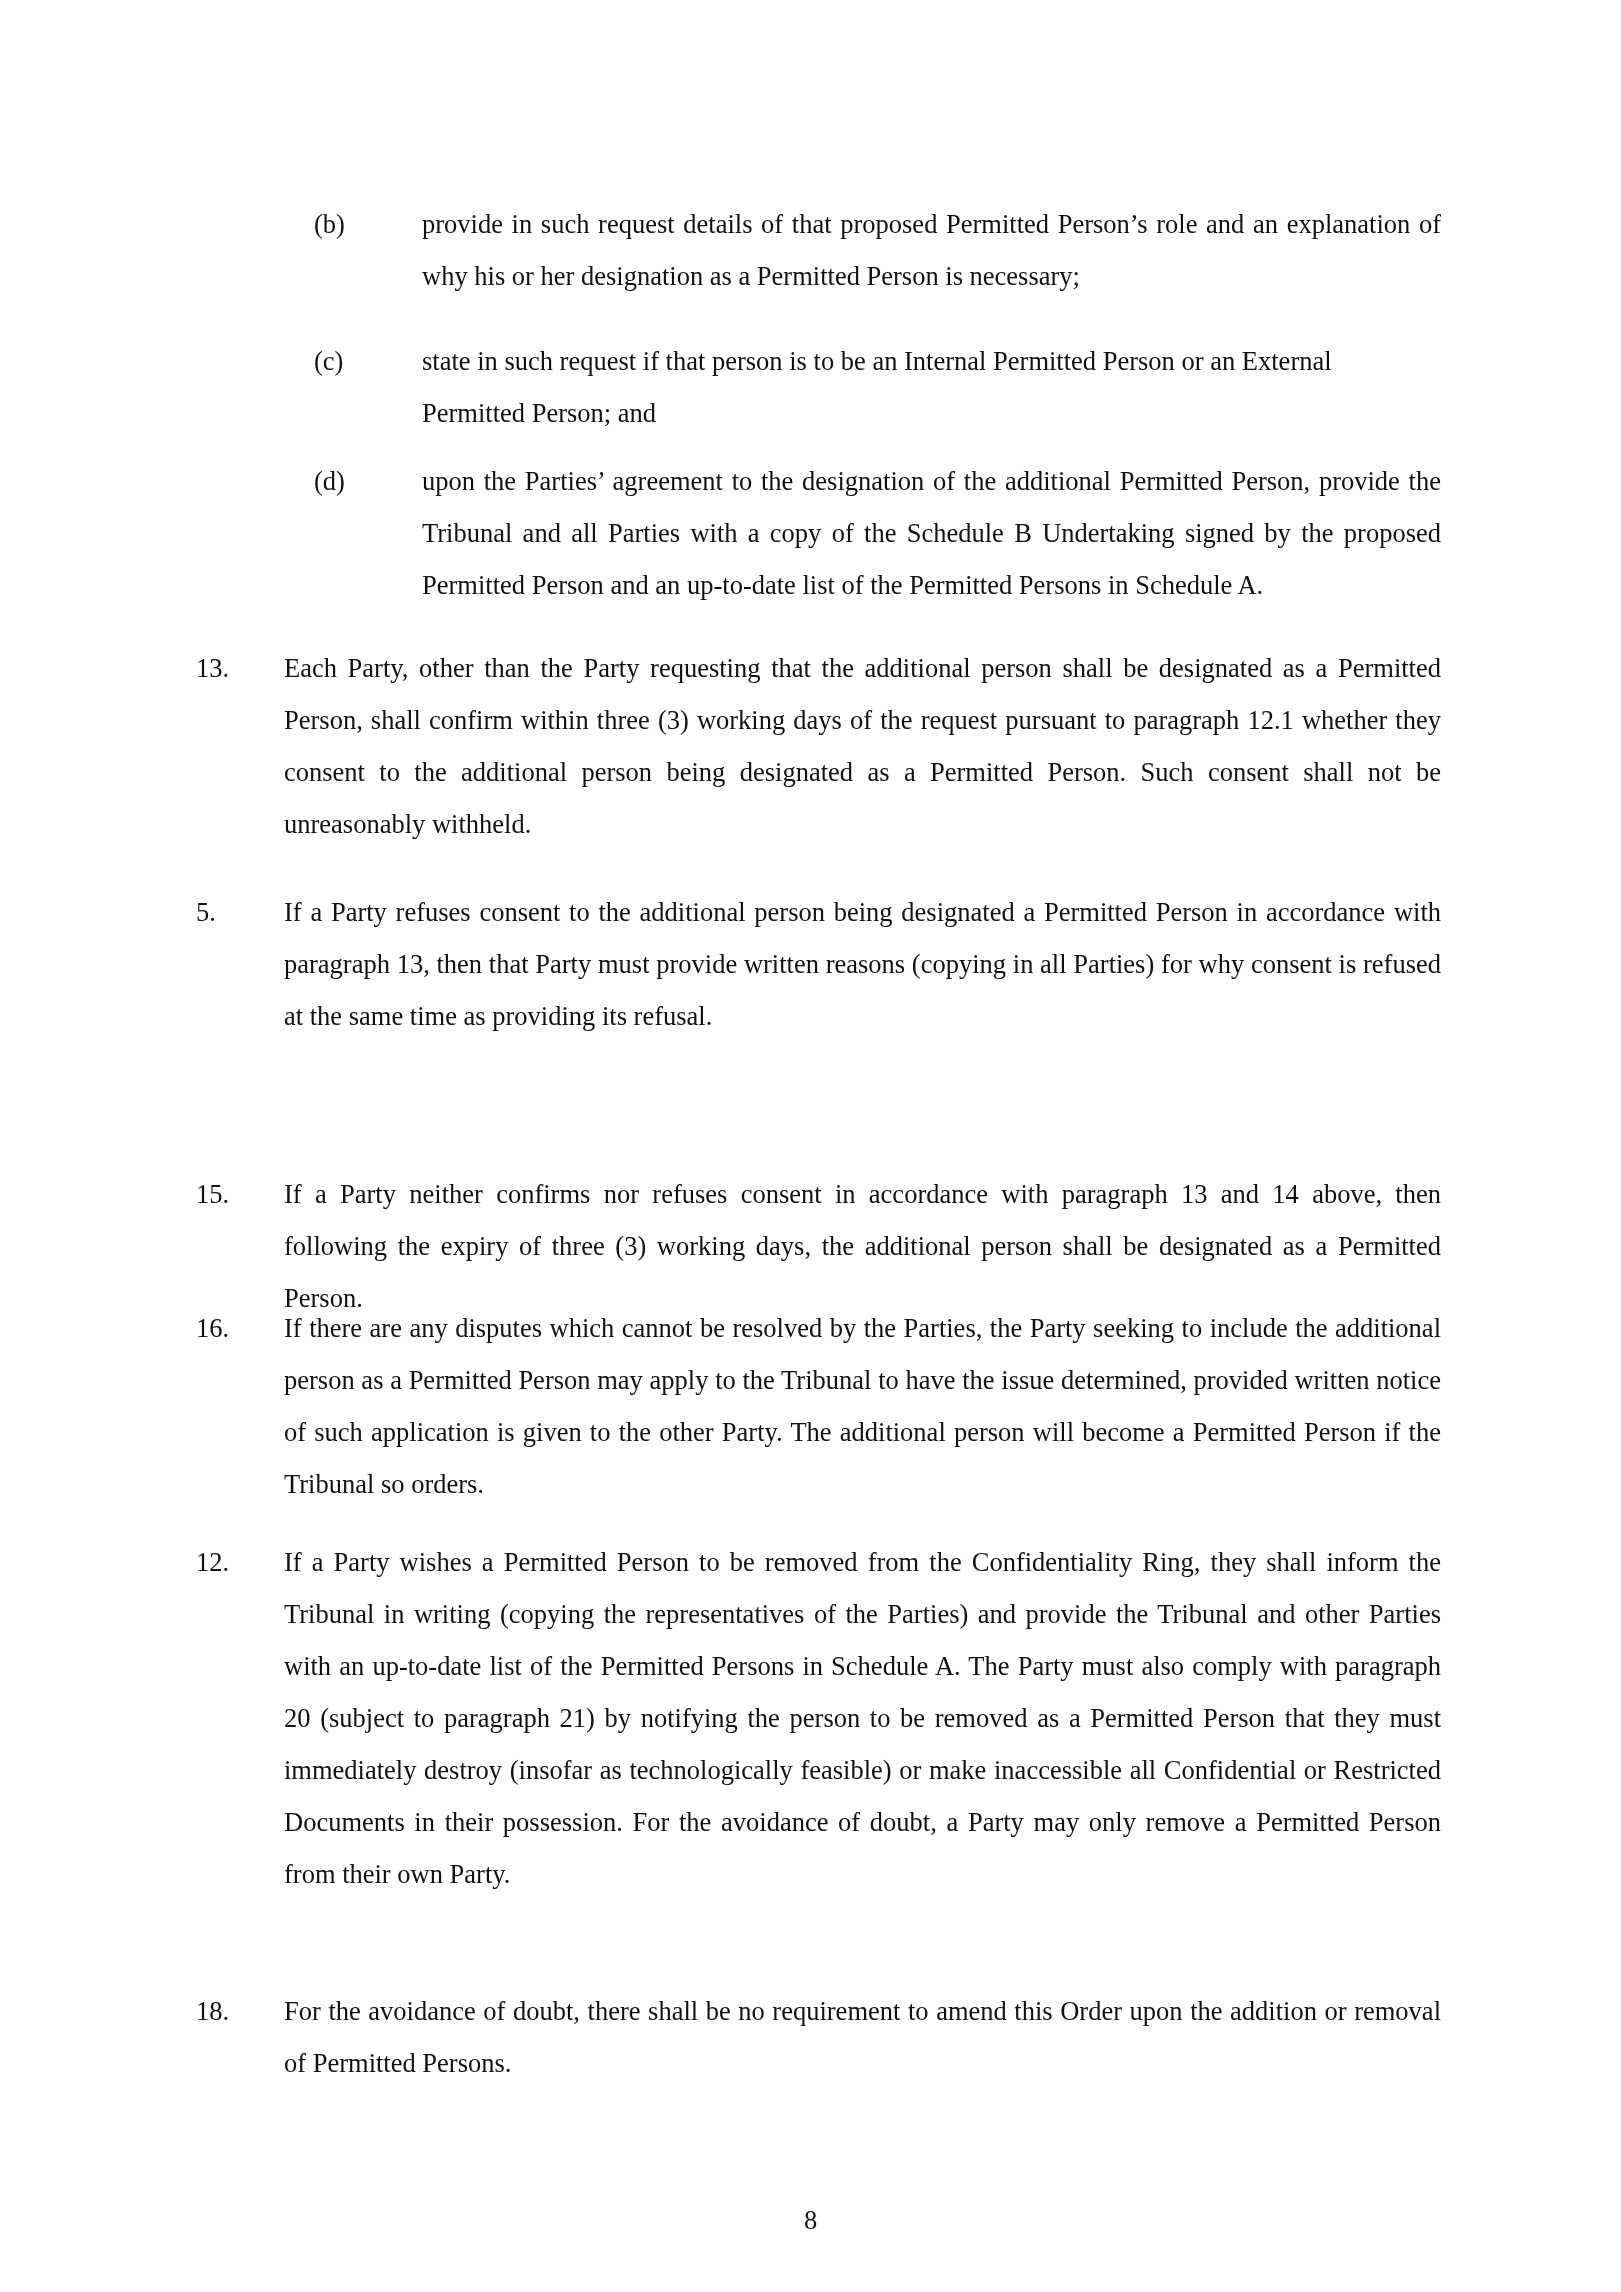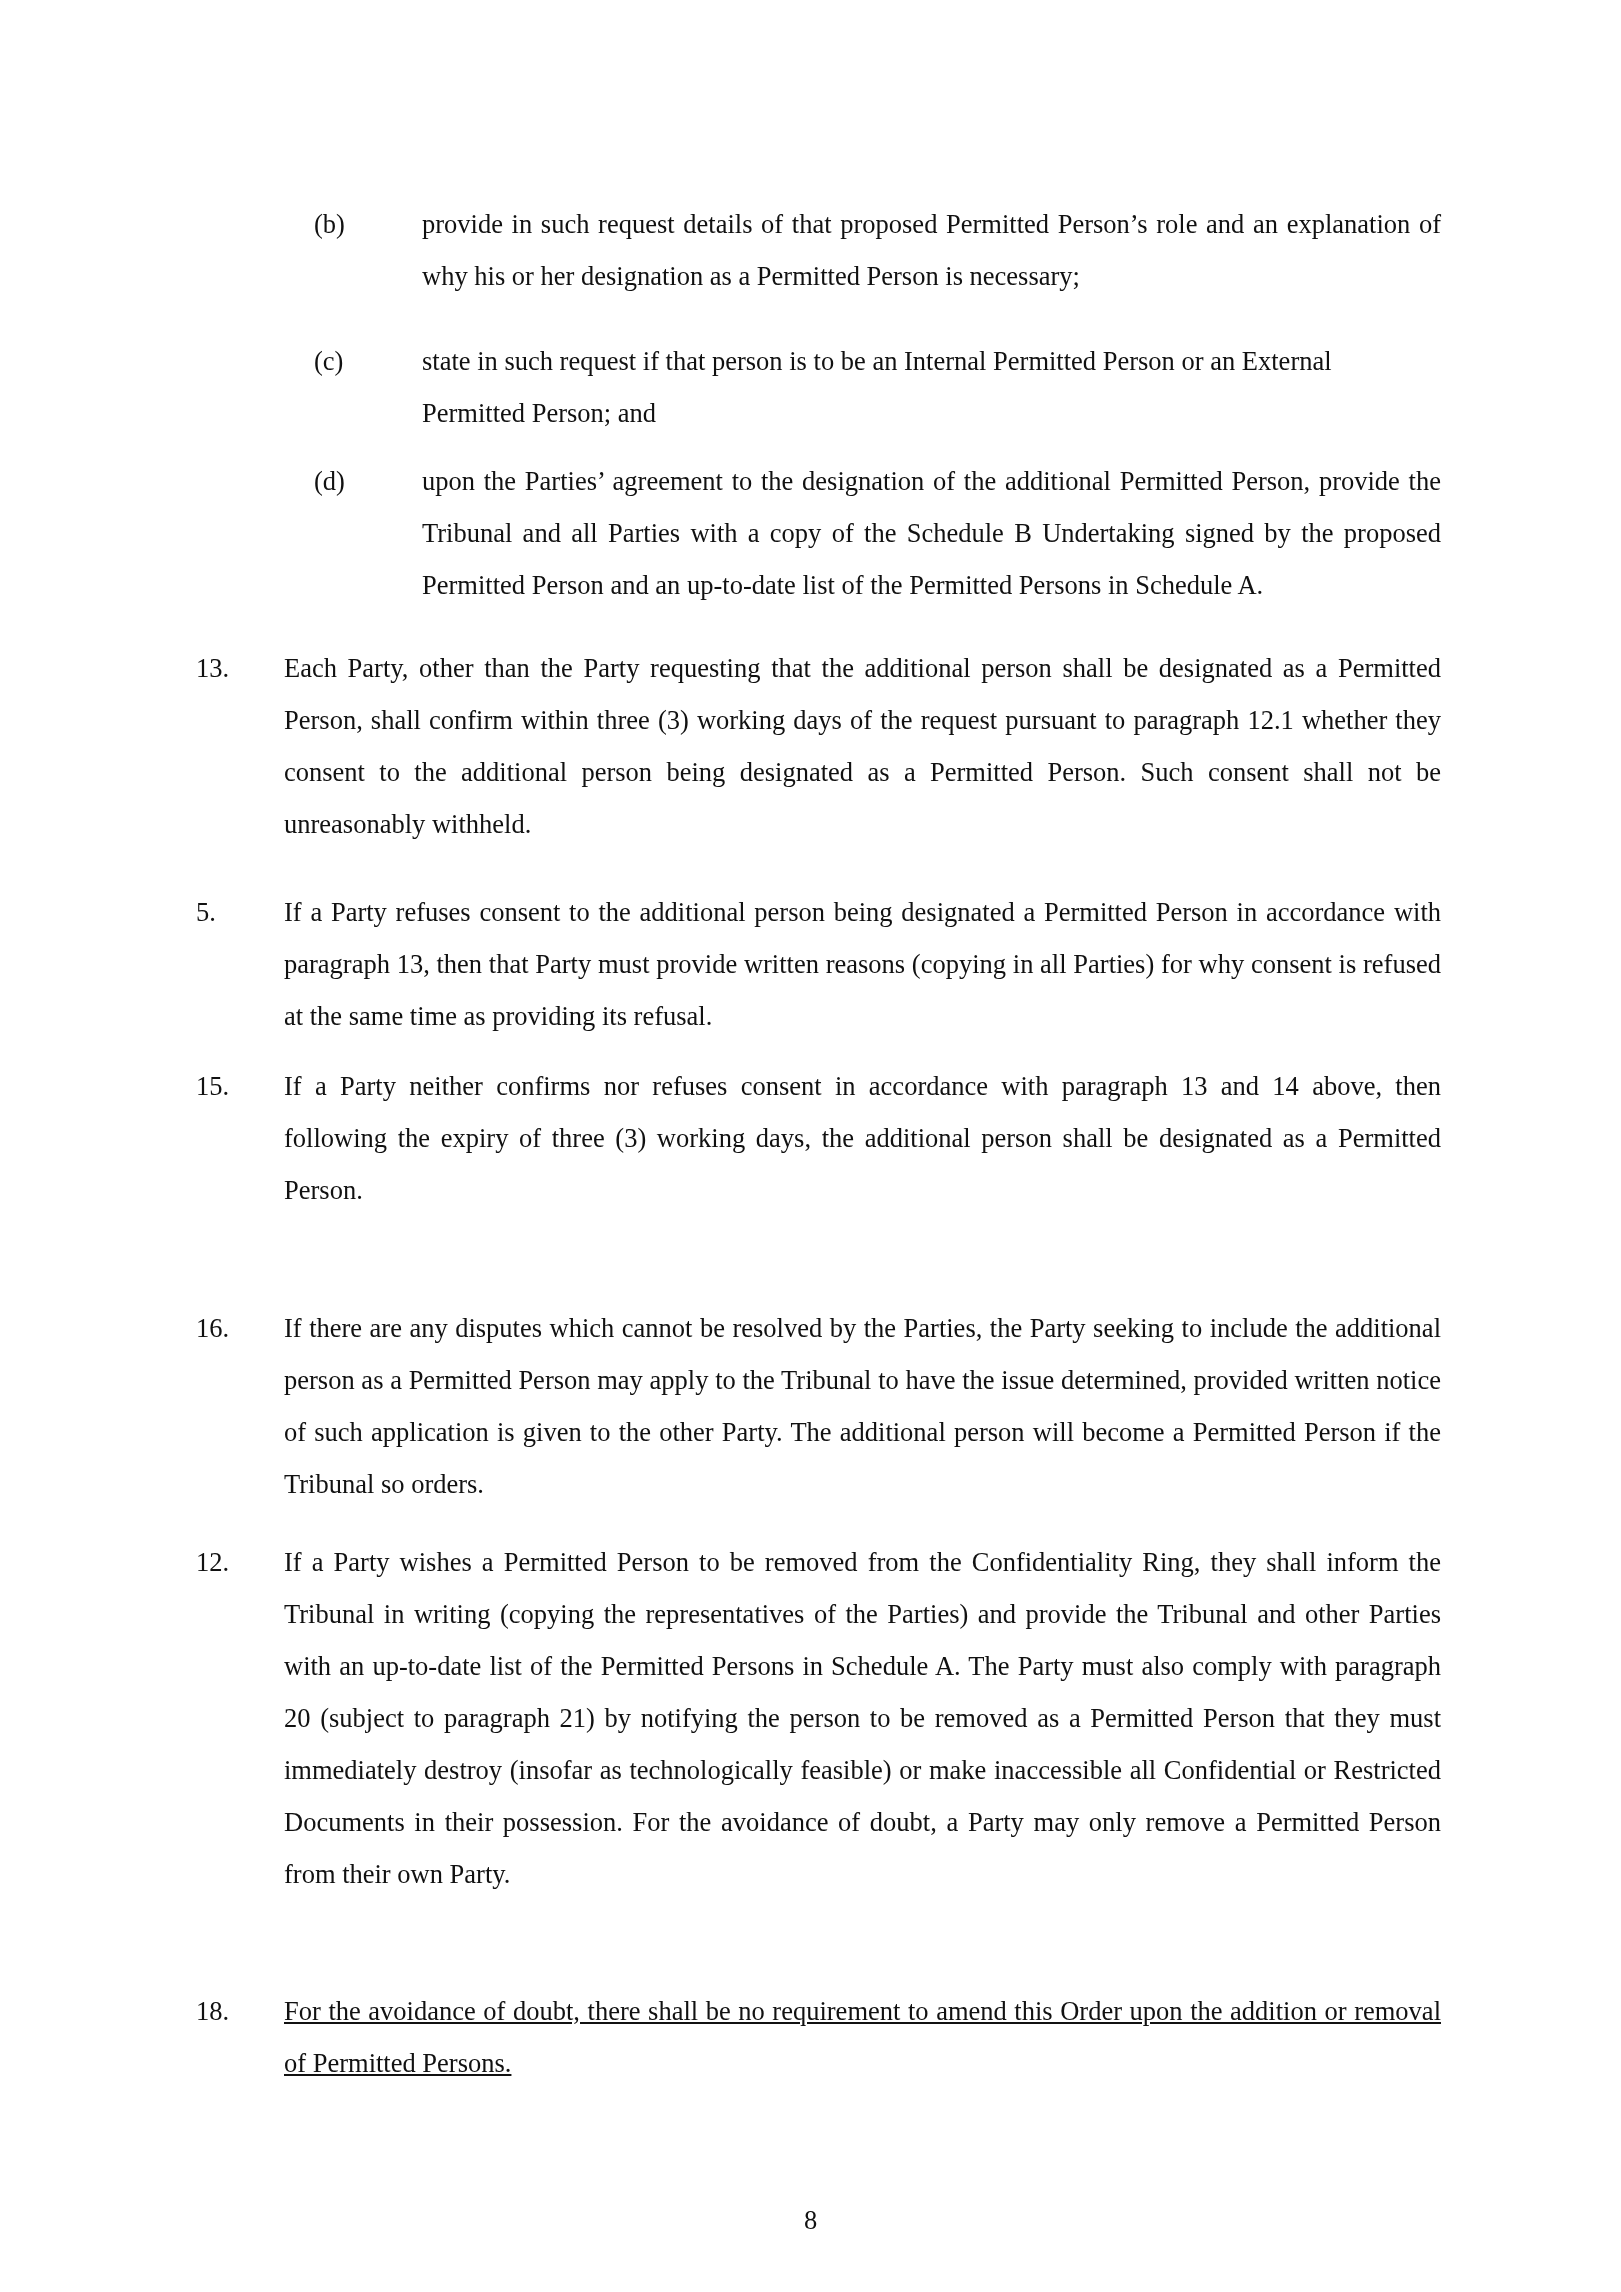--- a/index.html
+++ b/index.html
@@ -39,35 +39,35 @@
   <div class="block para" style="top:642px;">
     <span class="num">13.</span>
     <span class="txt">Each Party, other than the Party requesting that the additional person shall be designated as a Permitted Person, shall confirm within three (3) working days of the request pursuant to paragraph 12.1 whether they consent to the additional person being designated as a Permitted Person. Such consent shall not be unreasonably withheld.</span>
   </div>
 
   <div class="block para" style="top:886px;">
     <span class="num">5.</span>
     <span class="txt">If a Party refuses consent to the additional person being designated a Permitted Person in accordance with paragraph 13, then that Party must provide written reasons (copying in all Parties) for why consent is refused at the same time as providing its refusal.</span>
   </div>
 
-  <div class="block para" style="top:1060px;">
+  <div class="block para" style="top:1168px;">
     <span class="num">15.</span>
     <span class="txt">If a Party neither confirms nor refuses consent in accordance with paragraph 13 and 14 above, then following the expiry of three (3) working days, the additional person shall be designated as a Permitted Person.</span>
   </div>
 
   <div class="block para" style="top:1302px;">
     <span class="num">16.</span>
     <span class="txt">If there are any disputes which cannot be resolved by the Parties, the Party seeking to include the additional person as a Permitted Person may apply to the Tribunal to have the issue determined, provided written notice of such application is given to the other Party. The additional person will become a Permitted Person if the Tribunal so orders.</span>
   </div>
 
   <div class="block para" style="top:1536px;">
     <span class="num">12.</span>
     <span class="txt">If a Party wishes a Permitted Person to be removed from the Confidentiality Ring, they shall inform the Tribunal in writing (copying the representatives of the Parties) and provide the Tribunal and other Parties with an up-to-date list of the Permitted Persons in Schedule A. The Party must also comply with paragraph 20 (subject to paragraph 21) by notifying the person to be removed as a Permitted Person that they must immediately destroy (insofar as technologically feasible) or make inaccessible all Confidential or Restricted Documents in their possession. For the avoidance of doubt, a Party may only remove a Permitted Person from their own Party.</span>
   </div>
 
-  <div class="block para" style="top:1985px;text-decoration:underline;">
+  <div class="block para" style="top:1985px;">
     <span class="num">18.</span>
     <span class="txt">For the avoidance of doubt, there shall be no requirement to amend this Order upon the addition or removal of Permitted Persons.</span>
   </div>
 
   <div class="pagenum">8</div>
 </div>
 
 
 </body></html>

